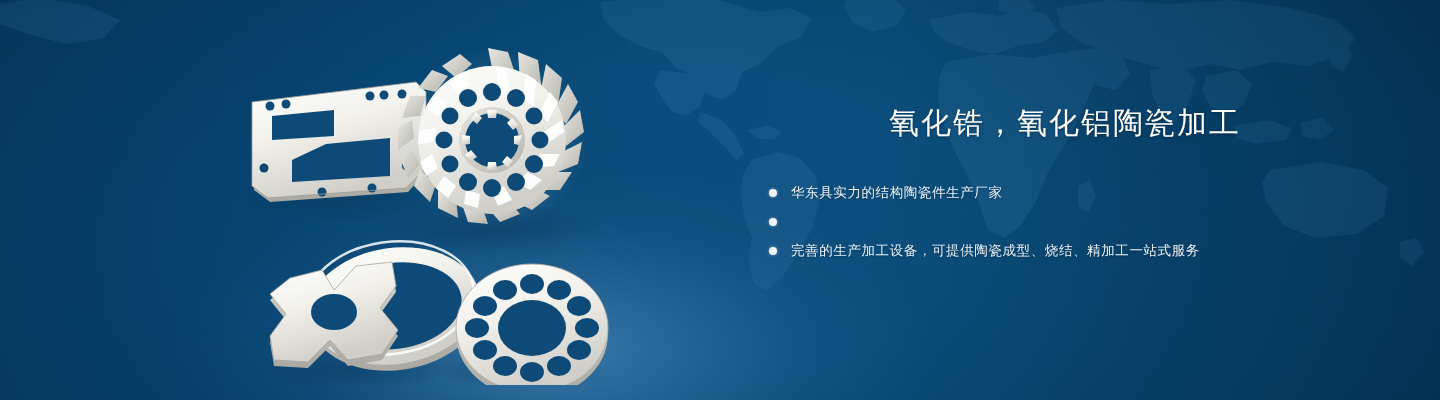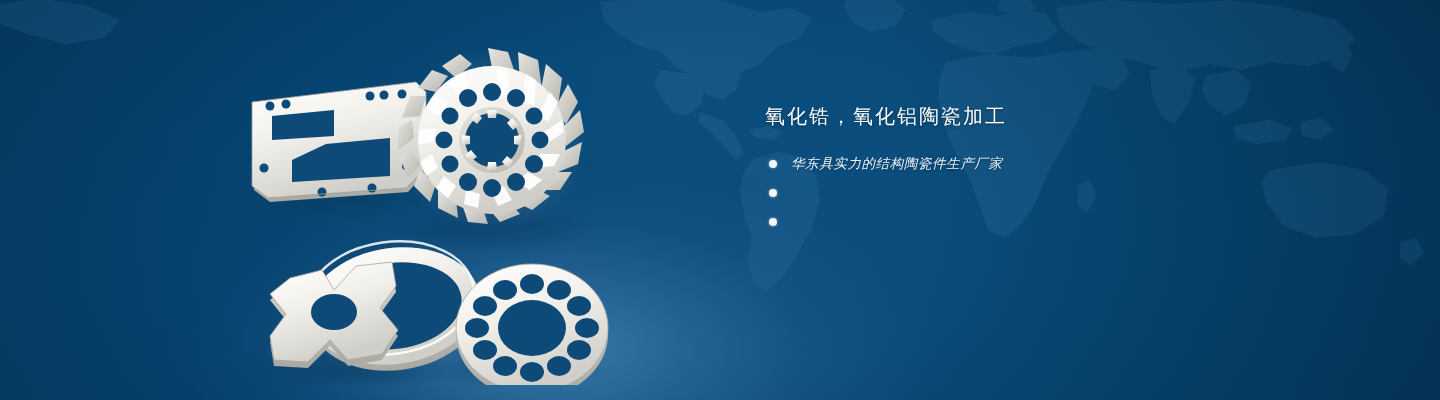--- a/index.html
+++ b/index.html
@@ -69,33 +69,33 @@
   .products svg { display: block; width: 100%; height: 100%; }
 
   
   .copy {
     position: absolute;
     left: 765px;
     top: 104px;
     width: 600px;
   }
   .headline {
-    font-size: 20px;
+    font-size: 30px;
     line-height: 1.24;
     color: #ffffff;
     letter-spacing: 2px;
     font-weight: 400;
     text-shadow: 0 1px 3px rgba(0,20,40,0.45);
     white-space: nowrap;
+    text-align: center;
   }
   .bullets {
     list-style: none;
-    margin: 24px 0 0 4px;
+    margin: 41px 0 0 4px;
     padding: 0;
-    font-style: italic;
   }
   .bullet {
     display: flex;
     align-items: center;
     height: 22px;
     margin-bottom: 7px;
   }
   .bullet-dot {
     width: 8px;
     height: 8px;
@@ -334,17 +334,18 @@
     <ul class="bullets">
       <li class="bullet">
         <span class="bullet-dot"></span>
         <span class="bullet-text">华东具实力的结构陶瓷件生产厂家</span>
       </li>
       <li class="bullet">
         <span class="bullet-dot"></span>
       </li>
       <li class="bullet">
         <span class="bullet-dot"></span>
+        <span class="bullet-text">完善的生产加工设备，可提供陶瓷成型、烧结、精加工一站式服务</span>
       </li>
     </ul>
   </div>
 
 </div>
 
 </body></html>

